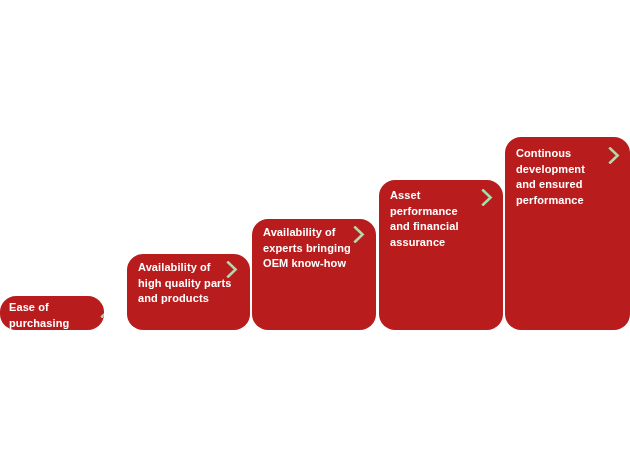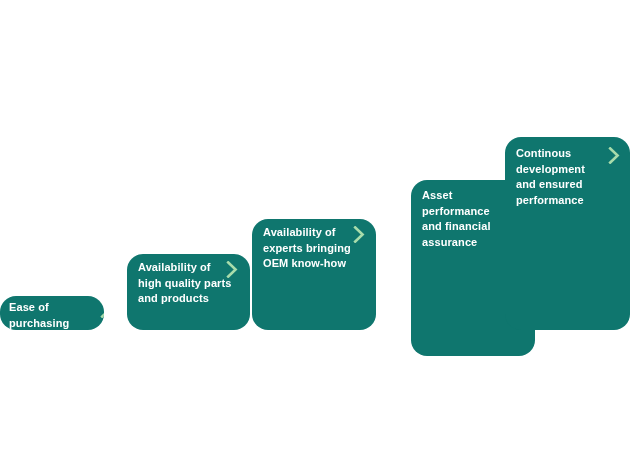--- a/index.html
+++ b/index.html
@@ -15,21 +15,21 @@
     -webkit-font-smoothing: antialiased;
   }
   #staircase-diagram {
     position: relative;
     width: 630px;
     height: 472px;
     background: #ffffff;
   }
   .step {
     position: absolute;
-    background: #0f766e;
+    background: #b91c1c;
     box-sizing: border-box;
     overflow: hidden;
     border-radius: 16px;
   }
   .step-label {
     position: absolute;
     color: #ffffff;
     font-weight: bold;
     font-size: 11px;
     line-height: 15.5px;
@@ -46,21 +46,21 @@
   .chevron-icon svg {
     display: block;
     width: 13px;
     height: 17px;
   }
 
   
   #step-1 { left: 0px;   top: 296px; width: 104px; height: 34px; }
   #step-2 { left: 127px; top: 254px; width: 123px; height: 76px; }
   #step-3 { left: 252px; top: 219px; width: 124px; height: 111px; }
-  #step-4 { left: 379px; top: 180px; width: 124px; height: 176px; margin-left: 32px; }
+  #step-4 { left: 379px; top: 180px; width: 124px; height: 150px; }
   #step-5 { left: 505px; top: 137px; width: 125px; height: 193px; }
 
   #step-1 .step-label { left: 9px;  top: 4px;  width: 88px; }
   #step-2 .step-label { left: 11px; top: 6px;  width: 104px; }
   #step-3 .step-label { left: 11px; top: 6px;  width: 104px; }
   #step-4 .step-label { left: 11px; top: 8px;  width: 100px; }
   #step-5 .step-label { left: 11px; top: 9px;  width: 98px; }
 
   #step-1 .chevron-icon { left: 100px; top: 5px; }
   #step-2 .chevron-icon { left: 99px;  top: 7px; }

